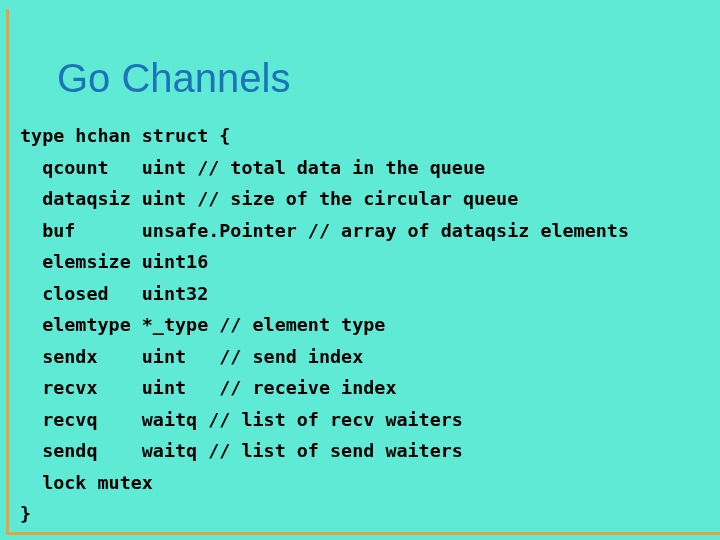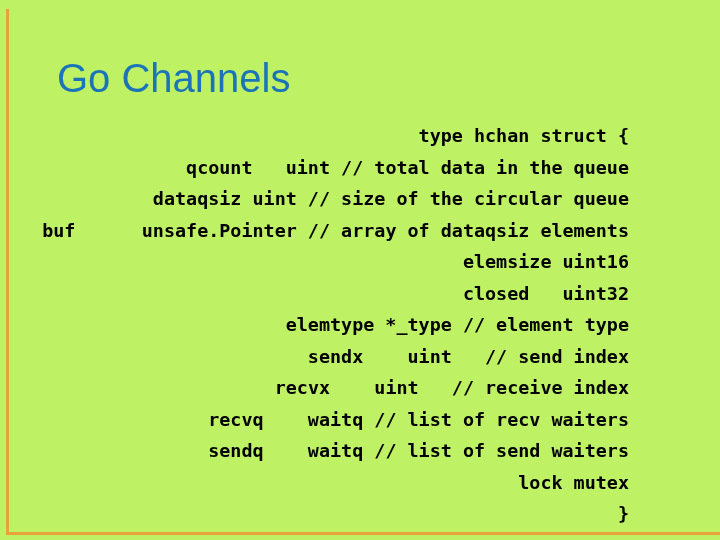--- a/index.html
+++ b/index.html
@@ -4,21 +4,21 @@
 <style>
   html, body {
     margin: 0;
     padding: 0;
     background: #ffffff;
   }
   .slide {
     position: relative;
     width: 720px;
     height: 540px;
-    background: #bef264;
+    background: #5eead4;
     overflow: hidden;
     font-family: "Liberation Sans", sans-serif;
   }
   .accent-left {
     position: absolute;
     left: 6px;
     top: 9px;
     width: 3px;
     height: 526px;
     background: #eaa13c;
@@ -47,21 +47,20 @@
     position: absolute;
     left: 20px;
     top: 120px;
     margin: 0;
     font-family: "DejaVu Sans Mono", "Liberation Mono", monospace;
     font-weight: 700;
     font-size: 18.4px;
     line-height: 31.5px;
     color: #000000;
     white-space: pre;
-    text-align: right;
   }
   .code-line {
     height: 31.5px;
   }
 </style>
 </head>
 <body>
 
 <div class="slide">
   <div class="accent-left" style="background: rgb(234, 161, 60);"></div>

